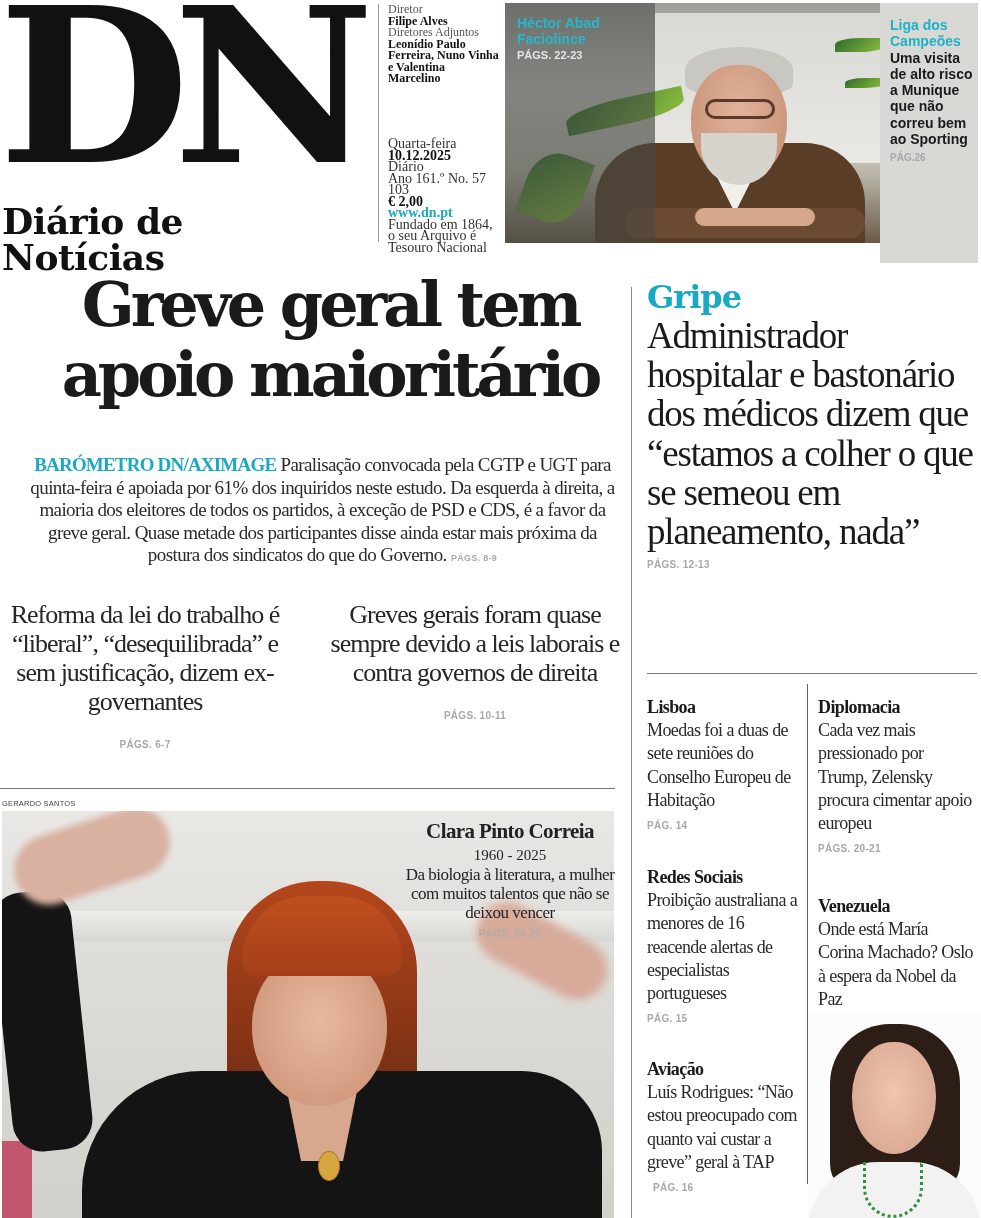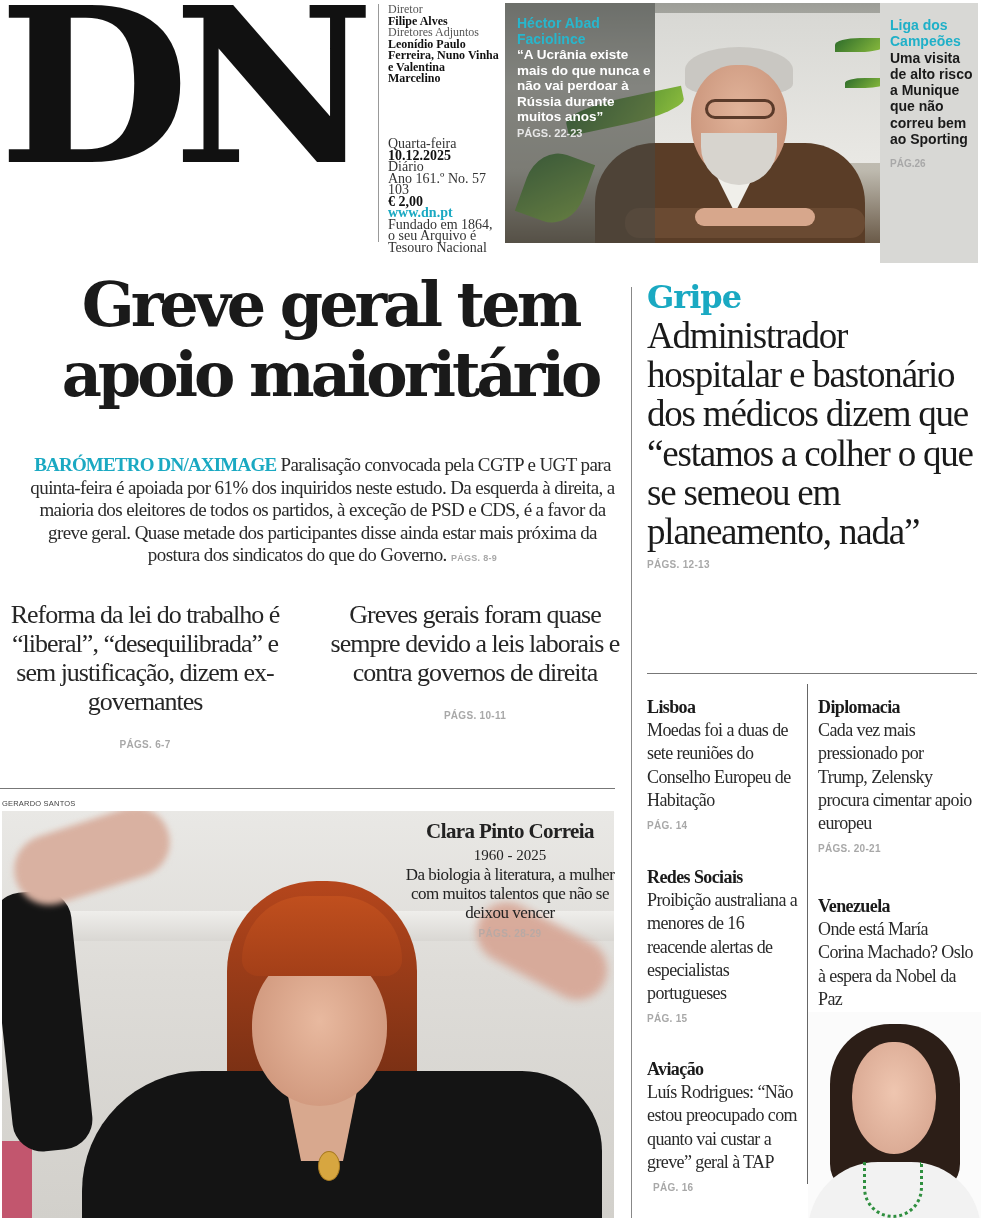--- a/index.html
+++ b/index.html
@@ -33,21 +33,21 @@
     .promo-photo .glasses { position: absolute; left: 200px; top: 96px; width: 70px; height: 20px; border: 3px solid #5a3a2a; border-radius: 12px; }
     .promo-photo .arms { position: absolute; left: 120px; top: 205px; width: 240px; height: 30px; background: #6a4a32; border-radius: 14px; }
     .promo-photo .hands { position: absolute; left: 190px; top: 205px; width: 120px; height: 18px; background: #d7a78c; border-radius: 10px; }
     .promo-overlay { position: absolute; left: 0; top: 0; width: 150px; height: 240px; background: rgba(70, 72, 70, 0.55); }
     .promo-text { position: absolute; left: 12px; top: 13px; width: 140px; font-family: "Liberation Sans", "DejaVu Sans", sans-serif; font-weight: 700; font-size: 13.5px; line-height: 15.5px; color: #ffffff; }
     .promo-text .kicker { color: #28b6cc; font-size: 14px; }
     .promo-text .pg { font-size: 11px; color: #e6e6e6; margin-top: 1px; display: block; }
 
     .promo-side { position: absolute; left: 880px; top: 3px; width: 98px; height: 260px; background: #d8d8d5; padding: 14px 0 0 10px; font-family: "Liberation Sans", "DejaVu Sans", sans-serif; font-weight: 700; font-size: 14px; line-height: 16.3px; color: #1a1a1a; }
     .promo-side .kicker { color: #1fb0c8; }
-    .promo-side .pg { display: block; margin-top: 9px; font-size: 10px; color: #a8a8a8; }
+    .promo-side .pg { display: block; margin-top: 3px; font-size: 10px; color: #a8a8a8; }
 
     
     .lead { position: absolute; left: 0; top: 270px; width: 660px; }
     .lead-title { text-align: center; font-family: "DejaVu Serif", serif; font-weight: 700; font-size: 62px; line-height: 70px; letter-spacing: -4px; color: #1a1a1a; }
     .lead-body { position: absolute; left: 0; top: 184px; width: 620px; text-align: center; font-size: 19px; line-height: 22.5px; letter-spacing: -0.6px; color: #2a2a2a; padding-left: 25px; }
     .lead-body .kicker { color: #1aa9c2; font-weight: 700; letter-spacing: -0.8px; }
     .pg-small { font-family: "Liberation Sans", "DejaVu Sans", sans-serif; font-weight: 700; font-size: 9px; color: #a8a8a8; letter-spacing: 0.3px; }
 
     .sub { position: absolute; top: 600px; width: 300px; text-align: center; font-size: 26px; line-height: 29px; letter-spacing: -1px; color: #262626; }
     .sub-left { left: 0; width: 290px; }
@@ -101,20 +101,21 @@
     .portrait .hair3 { position: absolute; left: 22px; top: 12px; width: 130px; height: 170px; background: #2c1e17; border-radius: 60px 60px 30px 30px; }
     .portrait .face3 { position: absolute; left: 44px; top: 30px; width: 84px; height: 112px; background: radial-gradient(ellipse at 50% 45%, #efc6b0, #d3a08a); border-radius: 48% 48% 50% 50%; }
     .portrait .shirt3 { position: absolute; left: 0px; top: 150px; width: 173px; height: 70px; background: #f2f2f2; border-radius: 70px 70px 0 0; }
     .portrait .necklace { position: absolute; left: 55px; top: 150px; width: 60px; height: 56px; border: 3px dotted #2f8f3f; border-top: none; border-radius: 0 0 30px 30px; }
   </style>
 </head>
 <body>
 
 <div class="masthead-logo">
   <div class="logo-dn">DN</div>
+  <div class="logo-name">Diário de Notícias</div>
 </div>
 <div class="masthead-rule"></div>
 
 <div class="staff">
   <div class="lbl">Diretor</div>
   <div class="nm">Filipe Alves</div>
   <div class="lbl">Diretores Adjuntos</div>
   <div class="nm">Leonídio Paulo Ferreira, Nuno Vinha e Valentina Marcelino</div>
 </div>
 
@@ -139,21 +140,20 @@
   <div class="shirt"></div>
   <div class="hair"></div>
   <div class="face"></div>
   <div class="beard"></div>
   <div class="glasses"></div>
   <div class="arms"></div>
   <div class="hands"></div>
   <div class="promo-overlay"></div>
   <div class="promo-text">
     <div class="kicker">Héctor Abad Faciolince</div>
-    <div>“A Ucrânia existe mais do que nunca e não vai perdoar à Rússia durante muitos anos”</div>
     <span class="pg">PÁGS. 22-23</span>
   </div>
 </div>
 
 <div class="promo-side">
   <div class="kicker">Liga dos Campeões</div>
   <div>Uma visita de alto risco a Munique que não correu bem ao Sporting</div>
   <span class="pg">PÁG.26</span>
 </div>
 

